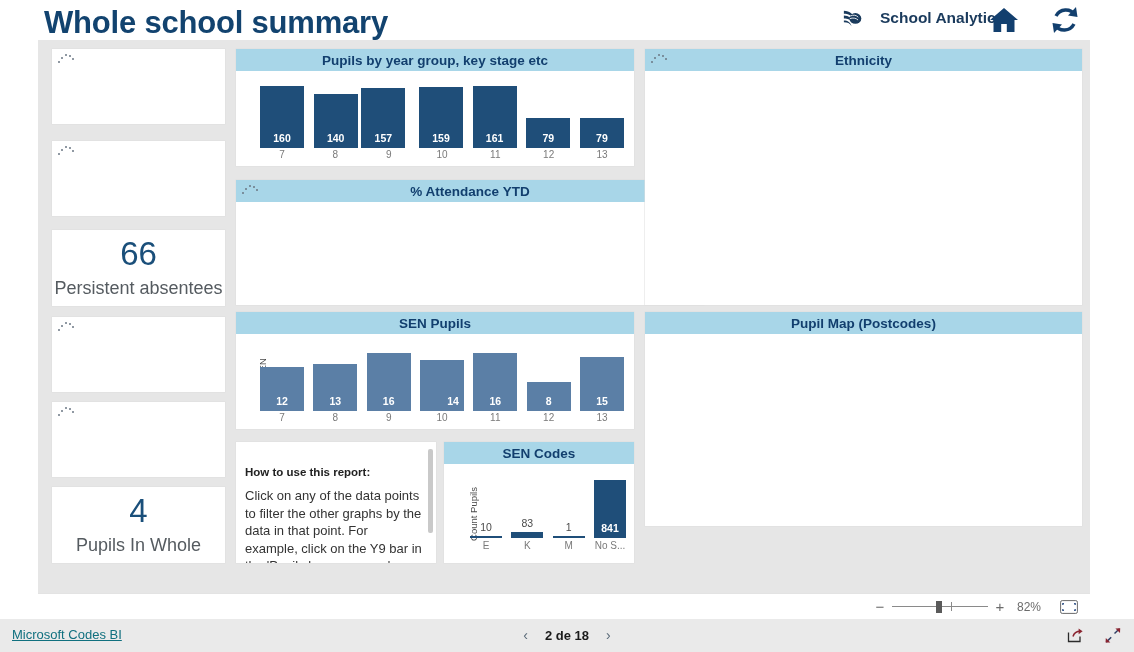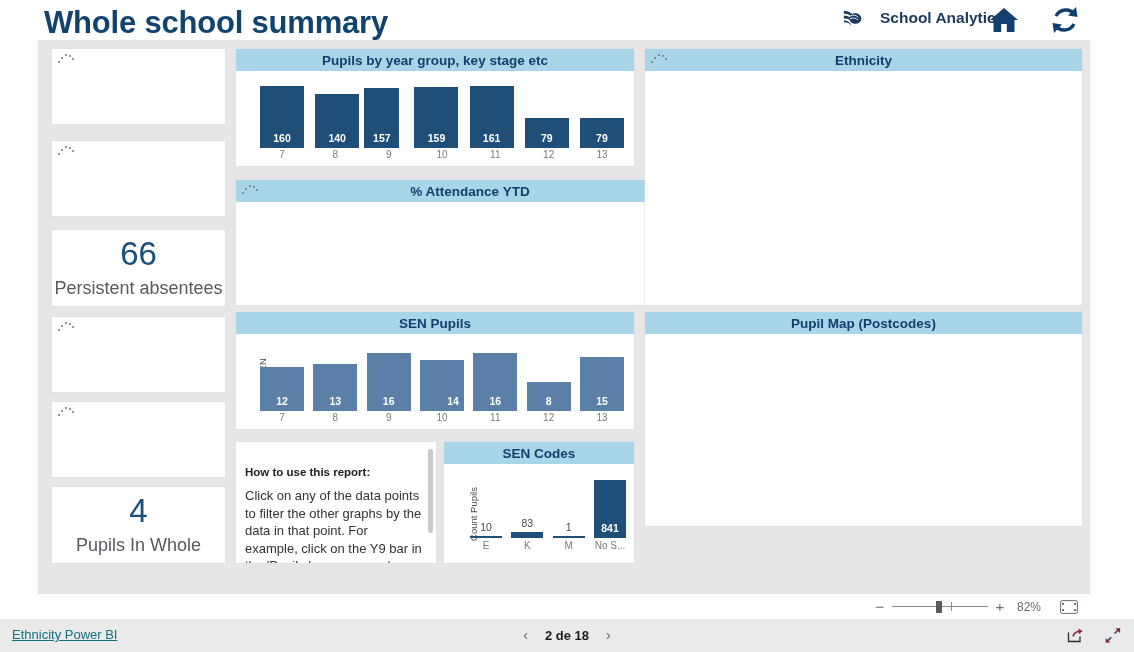--- a/index.html
+++ b/index.html
@@ -218,21 +218,21 @@
               <div class="bar-col" style="width: 44px; margin-right: 6px;">
                 <div class="bar" style="height: 62px; background: rgb(31, 78, 121);">
                   <span class="bar-lbl-in">160</span>
                 </div>
               </div>
               <div class="bar-col" style="width: 44px; margin-right: 0;">
                 <div class="bar" style="height: 54px; background: rgb(31, 78, 121);">
                   <span class="bar-lbl-in">140</span>
                 </div>
               </div>
-              <div class="bar-col" style="width: 35px; margin-right: 10px;">
+              <div class="bar-col" style="width: 44px; margin-right: 10px;">
                 <div class="bar" style="height: 60px; background: rgb(31, 78, 121);">
                   <span class="bar-lbl-in">157</span>
                 </div>
               </div>
               <div class="bar-col" style="width: 44px; margin-right: 6px;">
                 <div class="bar" style="height: 61px; background: rgb(31, 78, 121);">
                   <span class="bar-lbl-in">159</span>
                 </div>
               </div>
               <div class="bar-col" style="width: 44px; margin-right: 6px;">
@@ -406,21 +406,21 @@
     <span class="zb-pct">82%</span>
     <span class="zb-fit">
       <svg width="18" height="14" viewBox="0 0 18 14">
         <rect x="0.6" y="0.6" width="16.8" height="12.8" rx="1.6" fill="none" stroke="#6b6b6b" stroke-width="1"></rect>
         <path d="M4 3.6 L2.8 3.6 L2.8 5 M14 3.6 L15.2 3.6 L15.2 5 M4 10.4 L2.8 10.4 L2.8 9 M14 10.4 L15.2 10.4 L15.2 9" fill="none" stroke="#3a5a8c" stroke-width="1.3"></path>
       </svg>
     </span>
   </div>
 
   <div class="footer">
-    <span class="pbi-link">Ethnicity Power BI</span>
+    <span class="pbi-link">Microsoft Codes BI</span>
 
     <div class="pager">
       <span class="pg-arrow">‹</span>
       <span class="pg-text">2 de 18</span>
       <span class="pg-arrow">›</span>
     </div>
 
     <span class="ft-icon" id="share-ic">
       <svg width="18" height="17" viewBox="0 0 18 17">
         <path d="M2.5 5.5 L2.5 14.5 L14 14.5 L14 9.5" fill="none" stroke="#2b2b2b" stroke-width="1.3"></path>

